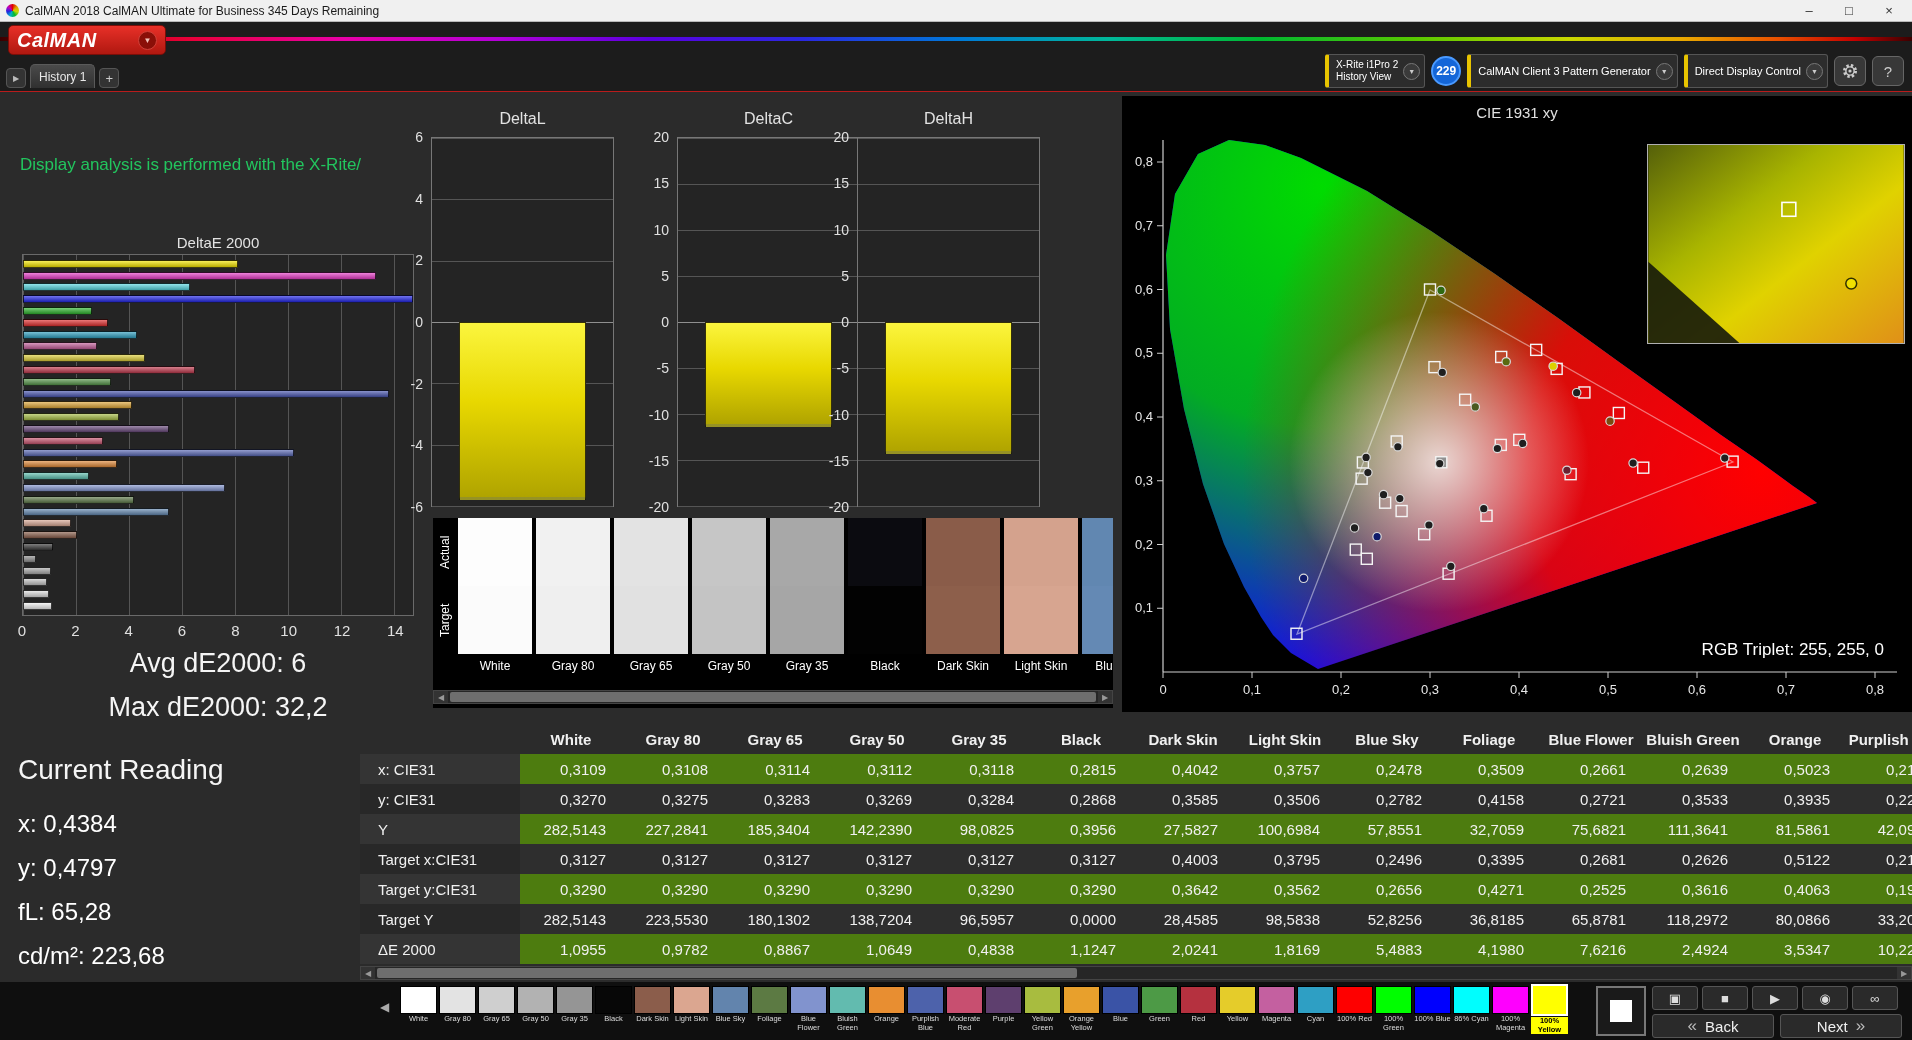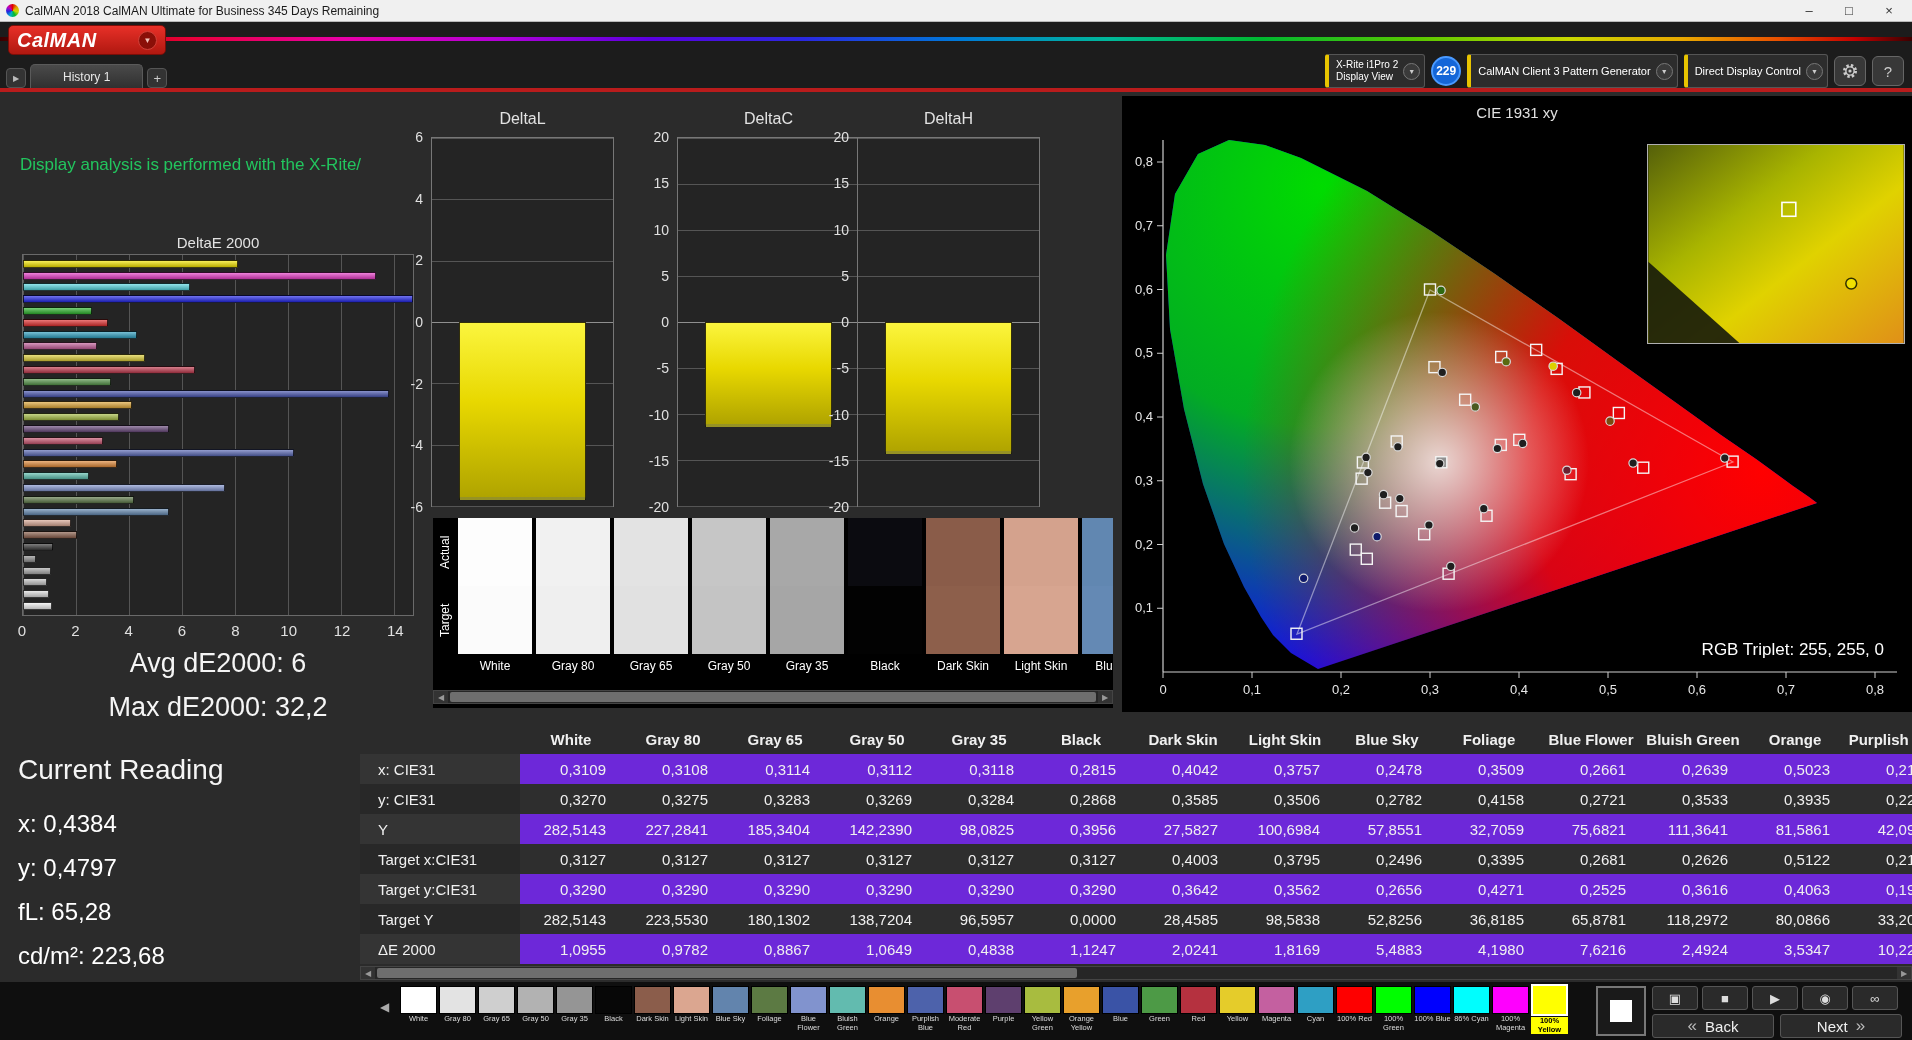--- a/index.html
+++ b/index.html
@@ -7,28 +7,28 @@
   body{position:relative}
 
   
   .titlebar{position:absolute;left:0;top:0;width:1912px;height:22px;background:#f0f0f0;border-bottom:1px solid #b9b9b9;display:flex;align-items:center;padding:0 6px;z-index:50}
   .appicon{width:13px;height:13px;border-radius:50%;background:conic-gradient(#e00000,#e0a000,#c8d800,#00b830,#00b0c8,#2028e0,#c000c0,#e00000);margin-right:6px;flex:none}
   .wtitle{font-size:12px;color:#1a1a1a;white-space:nowrap}
   .winbtns{margin-left:auto;display:flex;gap:22px;padding-right:8px}
   .wbtn{font-size:13px;color:#333;width:18px;text-align:center;cursor:pointer}
 
   
-  .appbar{position:absolute;left:0;top:22px;width:1912px;height:70px;background:#1c1c1c;border-bottom:4px solid #b91c1c;z-index:40}
+  .appbar{position:absolute;left:0;top:22px;width:1912px;height:70px;background:#1c1c1c;border-bottom:1px solid #b91c1c;z-index:40}
   .rainbow{position:absolute;left:0;top:15px;width:1912px;height:4px;background:linear-gradient(90deg,#3a0000 0%,#c40000 4%,#e8003a 10%,#e800a8 18%,#b400d8 26%,#5a00e0 34%,#2a28e0 42%,#0078d8 50%,#00b89a 58%,#00b830 66%,#58c800 74%,#c8d800 82%,#e8a800 88%,#e85000 93%,#c40000 97%,#3a0000 100%)}
   .logo{position:absolute;left:8px;top:3px;width:158px;height:30px;background:linear-gradient(#e83028,#b01810);border:1px solid #7a0e08;border-radius:5px;display:flex;align-items:center;padding:0 8px;cursor:pointer}
   .logotext{color:#fff;font-size:20px;font-weight:bold;font-style:italic;letter-spacing:.5px}
   .logodrop{margin-left:auto;width:19px;height:19px;border-radius:50%;background:#8a0f08;border:1px solid #d04038;color:#f0c0b8;font-size:8px;display:flex;align-items:center;justify-content:center}
   .tabrow{position:absolute;left:6px;top:42px;display:flex;align-items:flex-end;gap:4px}
   .navbtn{width:20px;height:20px;background:#333;border:1px solid #555;border-radius:4px;color:#bbb;font-size:8px;display:flex;align-items:center;justify-content:center;cursor:pointer}
-  .tab{height:24px;padding:0 32px;background:linear-gradient(#4a4a4a,#303030);border:1px solid #5a5a5a;border-bottom:none;border-radius:5px 5px 0 0;color:#e8e8e8;font-size:12px;display:flex;align-items:center;cursor:pointer}
+  .tab{height:24px;padding:0 8px;background:linear-gradient(#4a4a4a,#303030);border:1px solid #5a5a5a;border-bottom:none;border-radius:5px 5px 0 0;color:#e8e8e8;font-size:12px;display:flex;align-items:center;cursor:pointer}
   .addtab{width:20px;height:20px;background:#333;border:1px solid #555;border-radius:4px;color:#ccc;font-size:13px;display:flex;align-items:center;justify-content:center;cursor:pointer}
   .meters{position:absolute;right:8px;top:32px;display:flex;align-items:center;gap:6px}
   .mbox{position:relative;height:34px;background:#2c2c2c;border:1px solid #555;border-left:4px solid #e8c400;border-radius:3px;color:#fff;display:flex;flex-direction:column;justify-content:center;padding:0 26px 0 7px;cursor:pointer}
   .mline1{font-size:10px;line-height:12px;white-space:nowrap}
   .msingle{font-size:11px;white-space:nowrap}
   .mdrop{position:absolute;right:4px;top:8px;width:17px;height:17px;border-radius:50%;background:#3a3a3a;border:1px solid #777;color:#ccc;font-size:7px;display:flex;align-items:center;justify-content:center;cursor:pointer}
   .badge{width:30px;height:30px;border-radius:50%;background:#1466d8;border:2px solid #4a9aff;color:#fff;font-size:12px;font-weight:bold;display:flex;align-items:center;justify-content:center;cursor:pointer}
   .iconbtn{width:32px;height:30px;background:#383838;border:1px solid #666;border-radius:6px;color:#ccc;font-size:15px;display:flex;align-items:center;justify-content:center;cursor:pointer}
 
   
@@ -78,21 +78,21 @@
   .rgb-label{position:absolute;right:28px;top:544px;font-size:17px;color:#fff}
 
   
   .table-panel{position:absolute;left:360px;top:724px;width:1552px;height:242px;overflow:hidden;background:#2b2b2b}
   .trow{display:grid;grid-template-columns:160px repeat(14,102px);height:30px}
   .thead{background:#2b2b2b}
   .tcell{display:flex;align-items:center;color:#f0f0f0;font-size:15px;overflow:hidden;white-space:nowrap}
   .thcell{font-weight:bold;justify-content:center}
   .tlabel{justify-content:flex-start;padding-left:18px}
   .tval{justify-content:flex-end;padding-right:16px}
-  .trow.even{background:#6d28d9}
+  .trow.even{background:#4d7c0f}
   .trow.odd{background:#2e2e2e}
   .trow.even .tlabel{background:#343434}
   .trow.odd .tlabel{background:#282828}
   .table-scroll{left:360px;top:966px;width:1552px;height:14px;position:absolute}
 
   
   .palette-bar{position:absolute;left:0;top:982px;width:1912px;height:58px;background:#0f0f0f}
   .pal-arrow{position:absolute;left:380px;top:18px;color:#aaa;font-size:12px;cursor:pointer}
   .pal-row{position:absolute;left:400px;top:4px;width:1168px;display:flex;gap:2px;align-items:flex-start}
   .pal-item{width:37px;flex:none;cursor:pointer;text-align:center}
@@ -129,21 +129,21 @@
     <span class="logodrop">▼</span>
   </div>
   <div class="tabrow">
     <div class="navbtn">▶</div>
     <div class="tab">History 1</div>
     <div class="addtab">+</div>
   </div>
   <div class="meters">
     <div class="mbox">
       <div class="mline1">X-Rite i1Pro 2</div>
-      <div class="mline1">Display View</div>
+      <div class="mline1">History View</div>
       <div class="mdrop">▼</div>
     </div>
     <div class="badge">229</div>
     <div class="mbox">
       <div class="msingle">CalMAN Client 3 Pattern Generator</div>
       <div class="mdrop">▼</div>
     </div>
     <div class="mbox">
       <div class="msingle">Direct Display Control</div>
       <div class="mdrop">▼</div>

